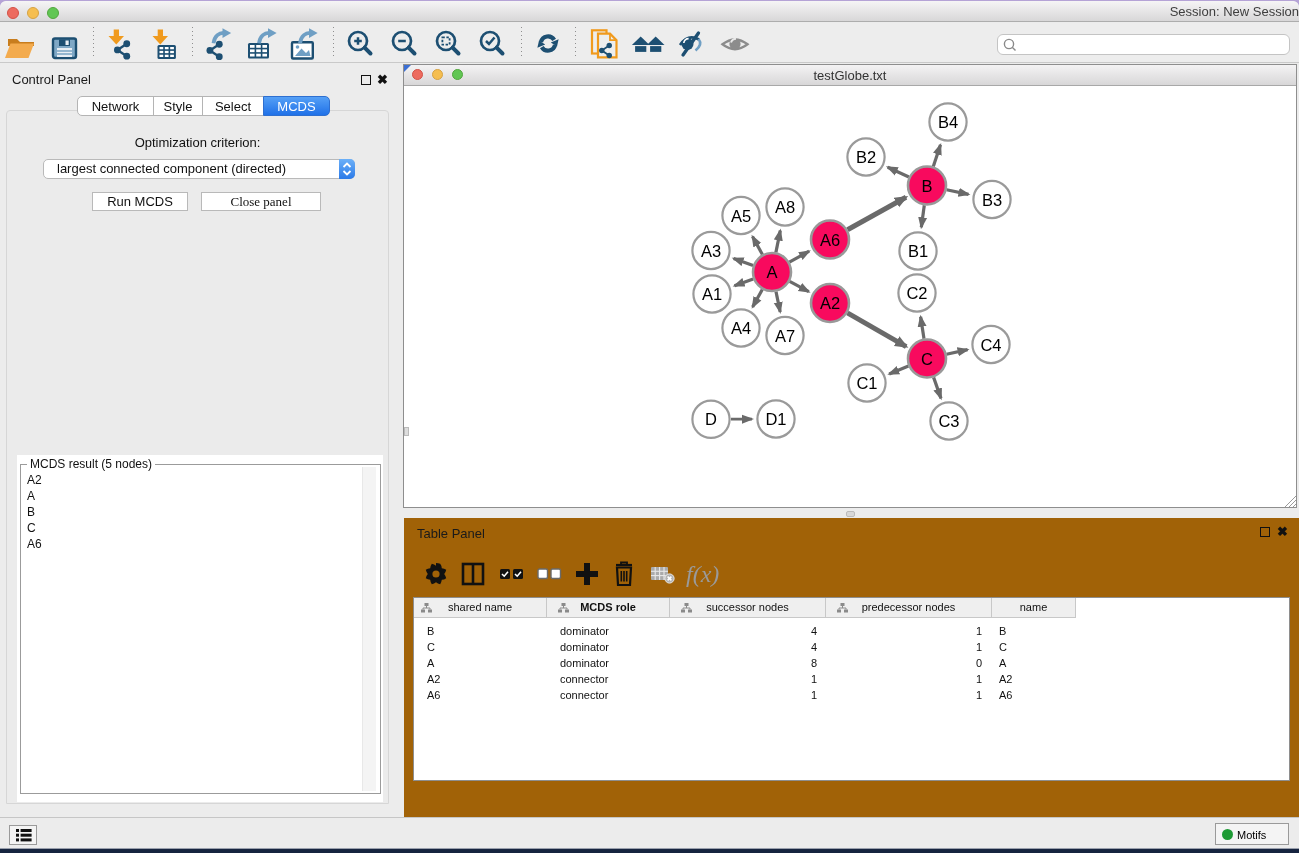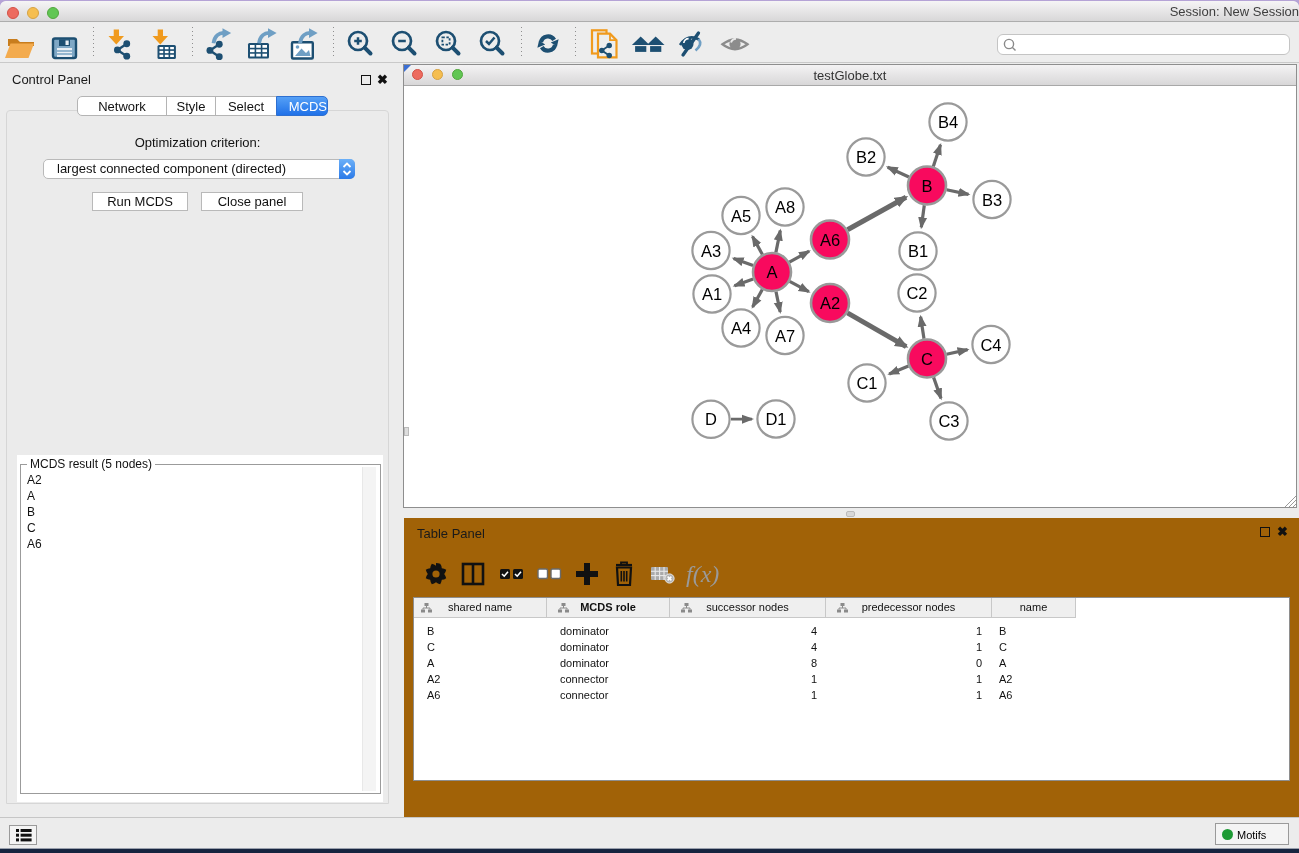--- a/index.html
+++ b/index.html
@@ -219,29 +219,29 @@
             <circle cx="11" cy="9" r="4.6" fill="none" stroke="#8a8a8a" stroke-width="1.4"></circle>
             <line x1="14.2" y1="12.2" x2="17.5" y2="15.5" stroke="#8a8a8a" stroke-width="1.4"></line>
           </svg></div>
   </div>
   <div id="cpanel">
     <div class="hdr">Control Panel</div>
     <div class="paneicon" style="left:361px;"></div>
     <div class="panex" style="left:377px;">✖</div>
     <div id="cp-inner">
       <div class="tabrow">
-        <span class="tab first" style="width:90px;">Network</span><span class="tab" style="width:50px;">Style</span><span class="tab" style="width:62px;">Select</span><span class="tab sel" style="width:52px;text-align:right;">MCDS</span>
+        <span class="tab first" style="width:77px;">Network</span><span class="tab" style="width:50px;">Style</span><span class="tab" style="width:62px;">Select</span><span class="tab sel" style="width:67px;">MCDS</span>
       </div>
       <div id="dropdown">largest connected component (directed)<div class="step"><svg width="16" height="20">
                 <path d="M4.5,8 L8,4.5 L11.5,8" fill="none" stroke="#fff" stroke-width="1.8"></path>
                 <path d="M4.5,12 L8,15.5 L11.5,12" fill="none" stroke="#fff" stroke-width="1.8"></path>
               </svg></div></div>
       <div id="optlabel">Optimization criterion:</div>
       <div class="btn" style="top:81px; left:85px; width:96px;">Run MCDS</div>
-      <div class="btn" style="top:81px; left:194px; width:102px;">Close panel</div>
+      <div class="btn" style="top:81px; left:194px; width:120px;font-family:Liberation Serif, serif;">Close panel</div>
       <div id="mcdsbox">
         <div id="fieldset">
           <div id="legend">MCDS result (5 nodes)</div>
           <div id="mcdslist">A2<br>A<br>B<br>C<br>A6</div>
           <div id="mcdsscroll"></div>
         </div>
       </div>
     </div>
   </div>
   <div id="netwin">

